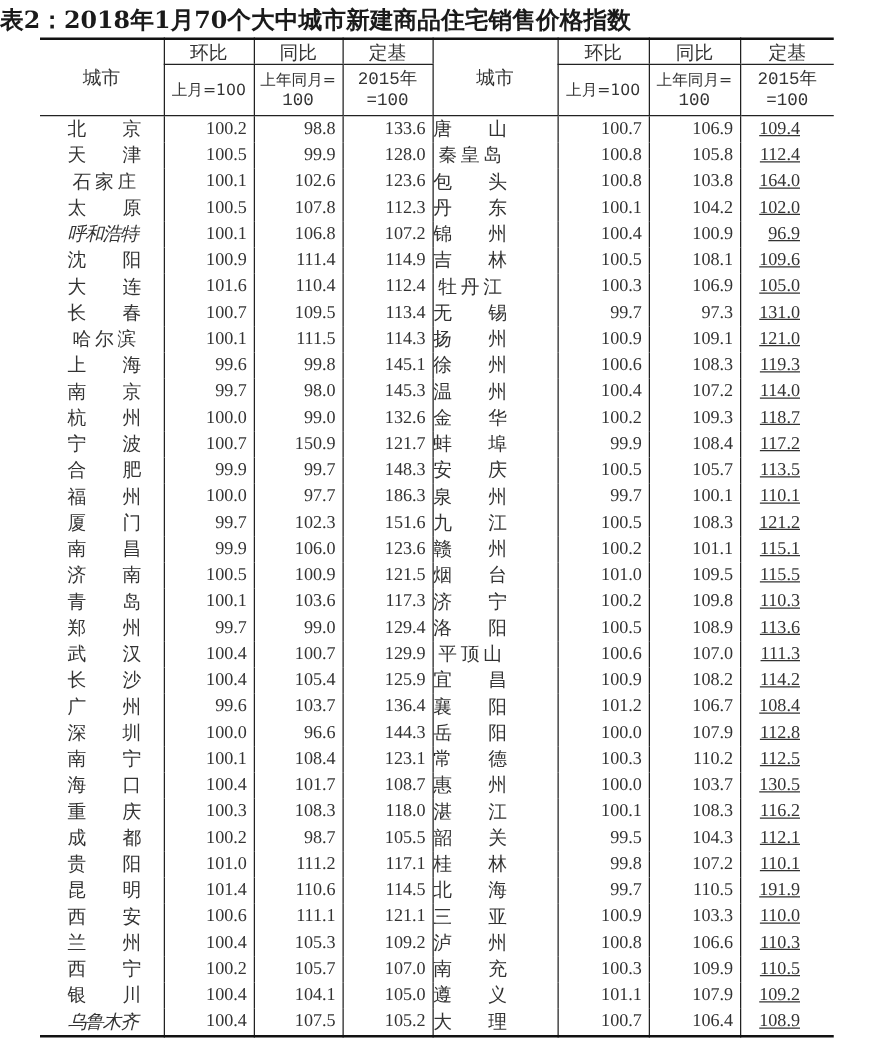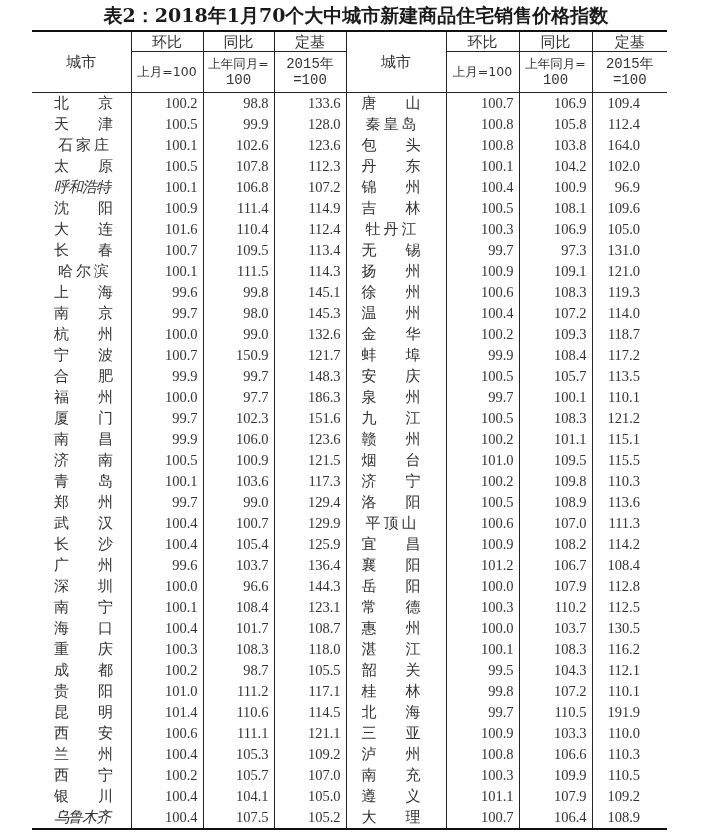--- a/index.html
+++ b/index.html
@@ -1,18 +1,18 @@
 <!DOCTYPE html>
 <html><head>
 <meta charset="utf-8">
 <style>
   html, body { margin: 0; padding: 0; background: #ffffff; }
   body { width: 712px; height: 839px; position: relative; overflow: hidden;
          font-family: "Liberation Serif", "DejaVu Serif", serif; color: #222; }
-  .title { position: absolute; left: 0; top: 3px; width: 712px; text-align: center;
+  .title { position: absolute; left: 0; top: 3px; width: 712px; 
            font-family: "DejaVu Serif", "Liberation Serif", serif; font-weight: bold;
            font-size: 19px; letter-spacing: 0px; color: #1a1a1a; }
   table { position: absolute; left: 32px; top: 30px; border-collapse: collapse;
           table-layout: fixed; width: 635px; }
   table.data-table { border-top: 2.5px solid #111; border-bottom: 2.5px solid #111; }
   col.c-city { width: 99px; }
   col.c-hb { width: 72px; }
   col.c-tb { width: 71px; }
   col.c-dj { width: 72px; }
   col.c-city2 { width: 100px; }
@@ -24,23 +24,23 @@
        padding: 0; text-align: center; line-height: 16px; }
   th.first { border-left: none; }
   th.sub { font-family: "DejaVu Sans", sans-serif; font-size: 12.5px; height: 40px; }
   th.sub .num { font-family: Liberation Mono, monospace; font-size: 14px; }
   th.grp { height: 19px; }
   td { height: 21px; padding: 0; border-left: 1.3px solid #222; font-size: 14.5px;
        line-height: 21px; color: #333; }
   td.first { border-left: none; }
   td.city { font-family: "DejaVu Sans", sans-serif; font-size: 15px; color: #333;
             padding-left: 22px; letter-spacing: 0; white-space: nowrap; }
-  td.city2 { padding-left: 15px; }
+  td.city2 { padding-left: 0; }
   td.num { text-align: right; padding-right: 5px; font-family: "Liberation Serif", serif; }
-  td.num.dj2 { padding-right: 27px; }
+  td.num.dj2 { padding-right: 27px; text-decoration: underline; }
   .nm2 { display: inline-block; width: 59px; text-align: justify; text-align-last: justify; }
   .nm3 { display: inline-block; width: 59px; letter-spacing: 3px; padding-left: 4px; }
   .nm4 { display: inline-block; width: 62px; letter-spacing: -1px; font-style: italic; }
 </style>
 </head>
 <body>
 
 <div class="title">表2：2018年1月70个大中城市新建商品住宅销售价格指数</div>
 
 <table class="data-table">

